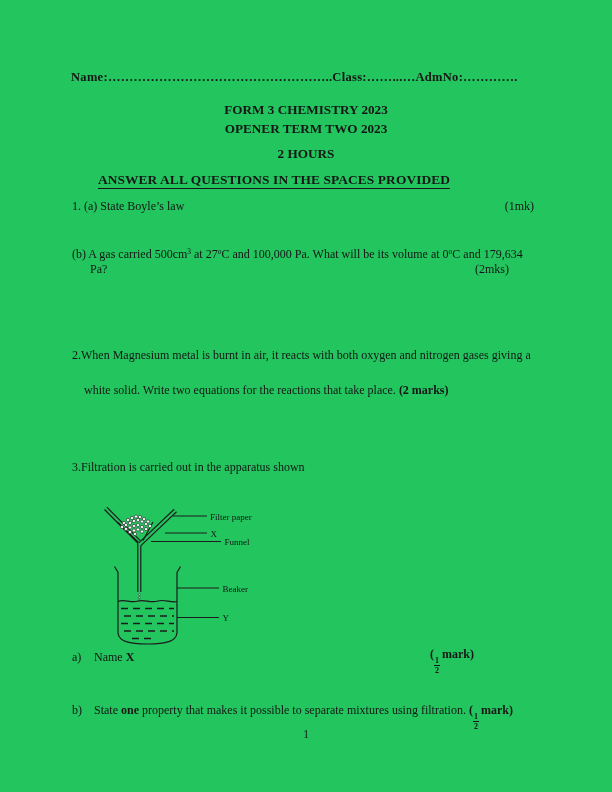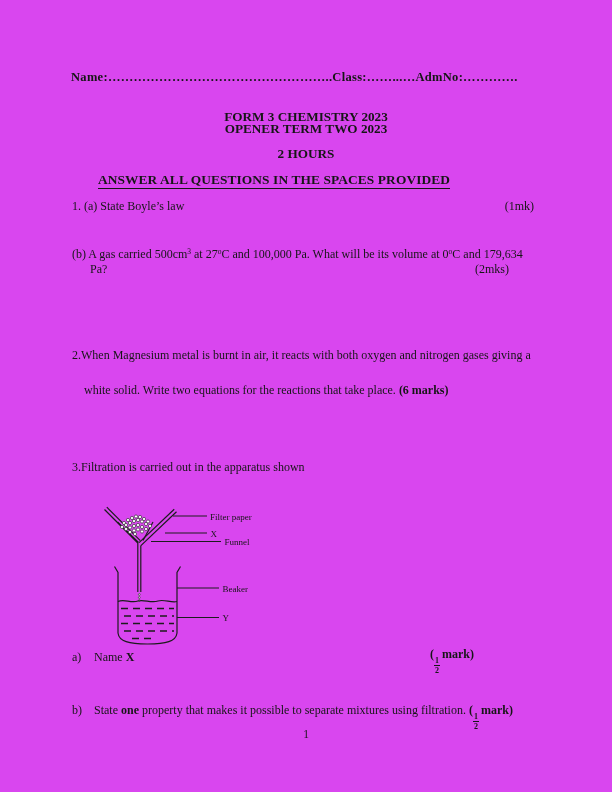--- a/index.html
+++ b/index.html
@@ -1,24 +1,24 @@
 <!DOCTYPE html>
 <html><head>
 <meta charset="utf-8">
 <style>
   html,body{margin:0;padding:0;background:#ffffff;}
   .page{
-    position:relative;width:612px;height:792px;background:#d946ef;
+    position:relative;width:612px;height:792px;background:#22c55e;
     font-family:"Liberation Serif","DejaVu Serif",serif;color:#161616;overflow:hidden;
   }
   .abs{position:absolute;}
   .name-line{left:71px;top:70px;width:476px;font-weight:bold;font-size:12.5px;
              letter-spacing:0.3px;white-space:nowrap;overflow:hidden;}
   .title{left:0;width:612px;text-align:center;font-weight:bold;font-size:13.2px;}
-  .t1{top:109px;} .t2{top:121px;} .t3{top:146px;}
+  .t1{top:102px;} .t2{top:121px;} .t3{top:146px;}
   .instr-wrap{left:72px;top:170px;}
   .instr{font-weight:bold;font-size:13.4px;border-bottom:1.7px solid #161616;
          padding-bottom:1px;letter-spacing:0.1px;margin-left:26px;}
   .body-txt{font-size:12px;}
   .q1a{left:72px;top:199px;width:462px;display:flex;justify-content:space-between;}
   .q1b1{left:72px;top:247px;width:482px;white-space:nowrap;}
   .q1b2{left:72px;top:262px;width:437px;display:flex;justify-content:space-between;
         padding-left:18px;box-sizing:border-box;gap:32px;}
   sup{font-size:7.5px;vertical-align:4px;line-height:0;}
   .q2l1{left:72px;top:348px;white-space:nowrap;}
@@ -65,21 +65,21 @@
 
   <div class="abs body-txt q1b1"><span>(b) A gas carried 500cm</span><sup>3</sup><span> at 27</span><sup>o</sup><span>C and 100,000 Pa. What will be its volume at 0</span><sup>o</sup><span>C and 179,634</span></div>
 
   <div class="abs body-txt q1b2">
     <span>Pa?</span>
     <span>(2mks)</span>
   </div>
 
   <div class="abs body-txt q2l1">2.When Magnesium metal is burnt in air, it reacts with both oxygen and nitrogen gases giving a</div>
   <div class="abs body-txt q2l2">
-    <span>white solid. Write two equations for the reactions that take place. </span><b>(6 marks)</b>
+    <span>white solid. Write two equations for the reactions that take place. </span><b>(2 marks)</b>
   </div>
 
   <div class="abs body-txt q3intro">3.Filtration is carried out in the apparatus shown</div>
 
   <svg class="abs diagram" width="170" height="145" viewBox="0 0 170 145">
 
     <g>
       <line class="ln" x1="9.5" y1="7.5" x2="42.8" y2="41"></line>
       <line class="ln" x1="11.8" y1="5.2" x2="45.3" y2="38.6"></line>
       <line class="ln" x1="81.5" y1="9.8" x2="45.9" y2="43.6"></line>

